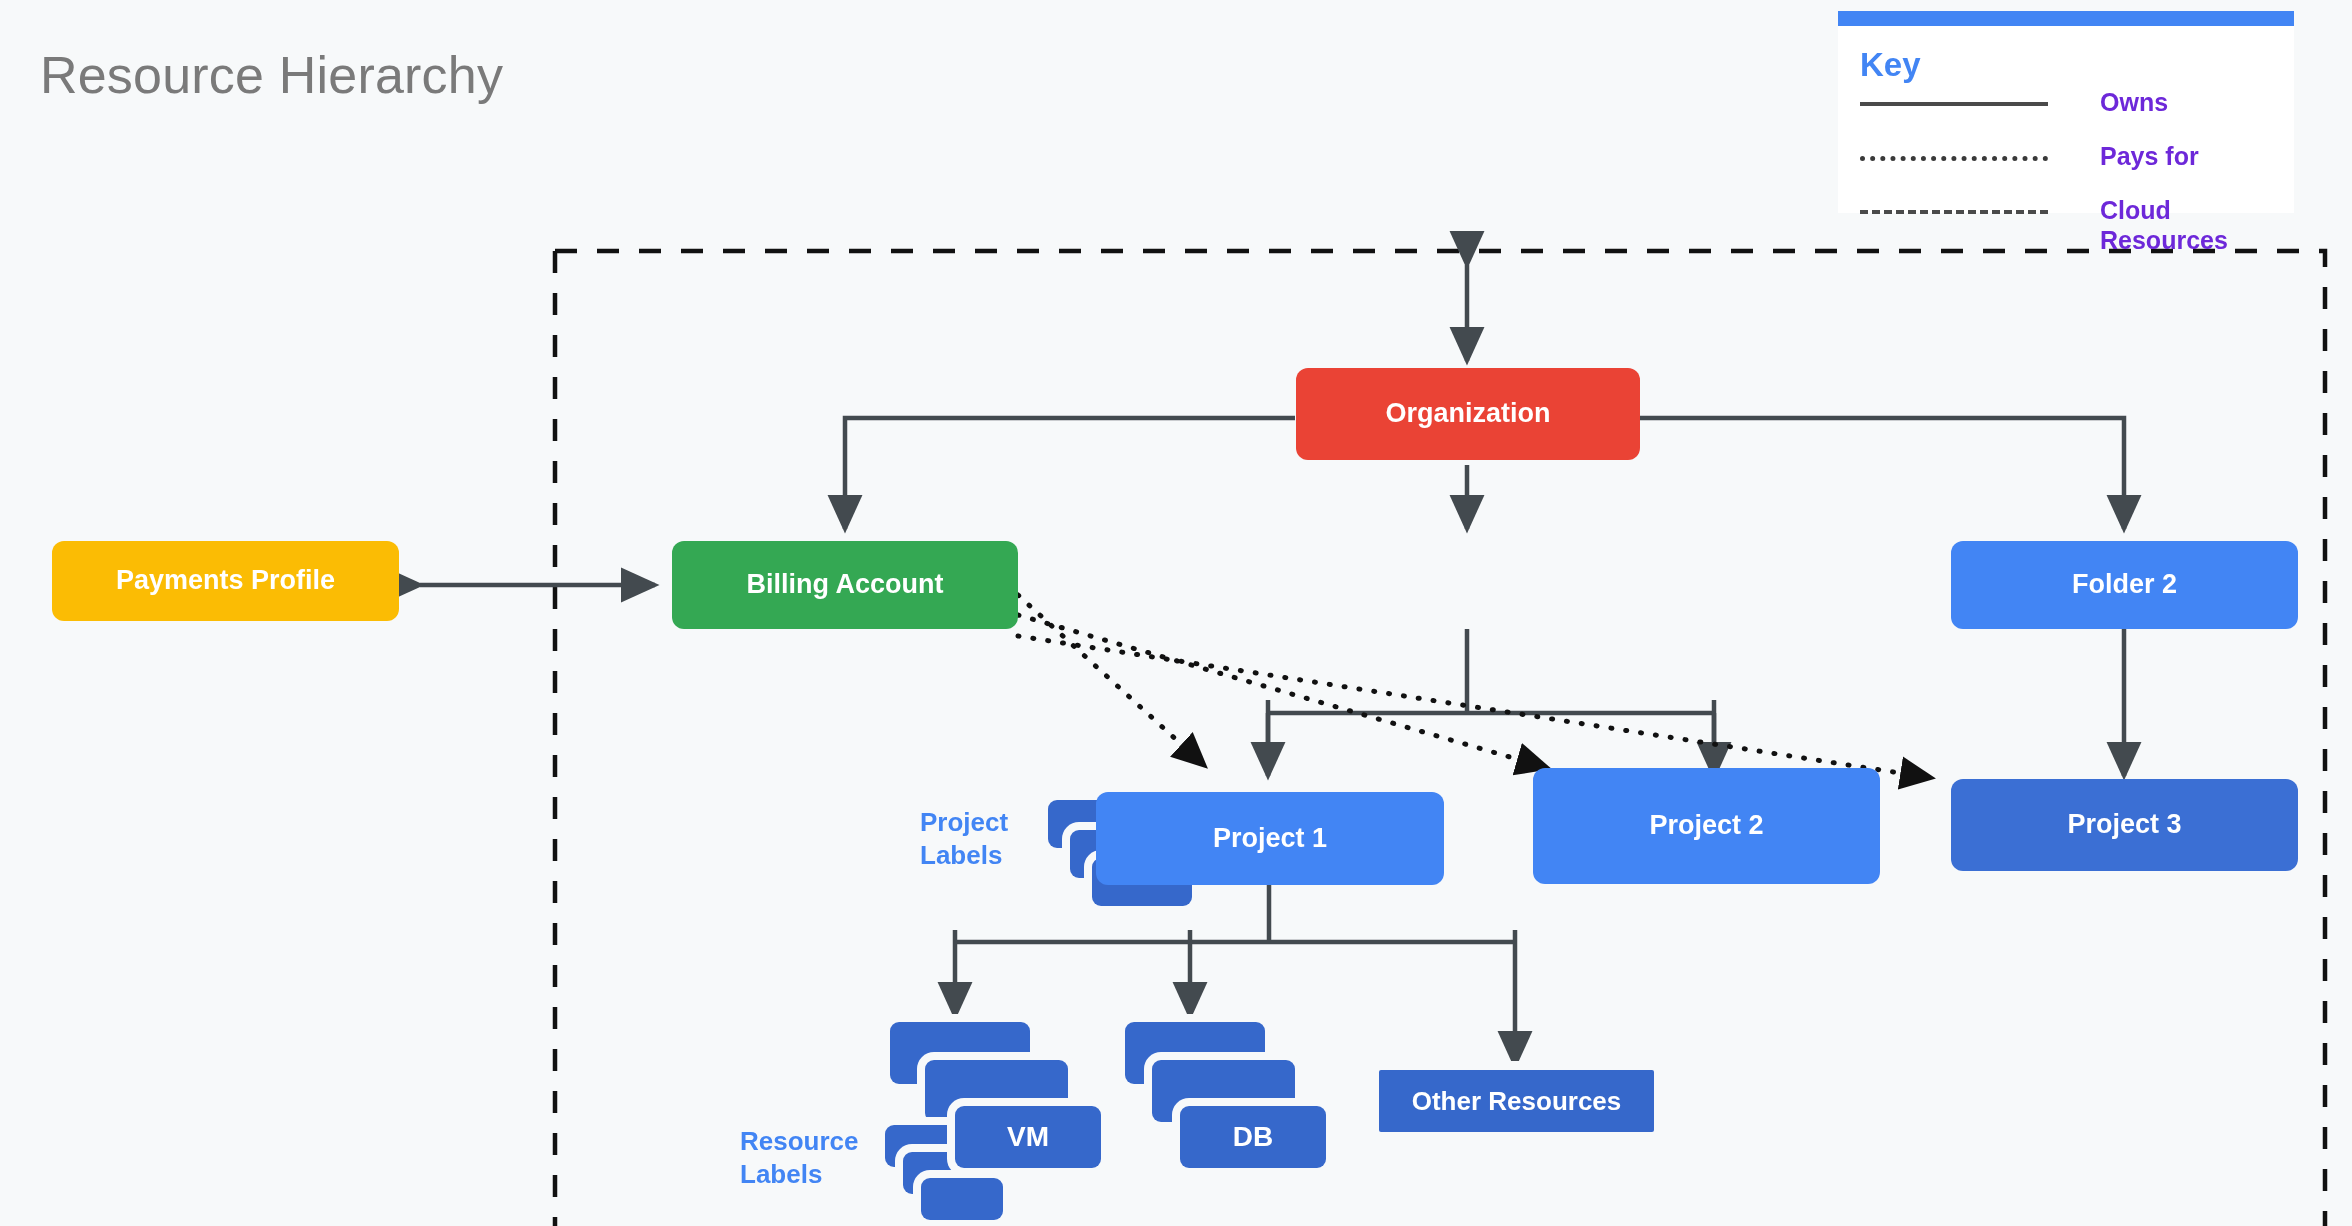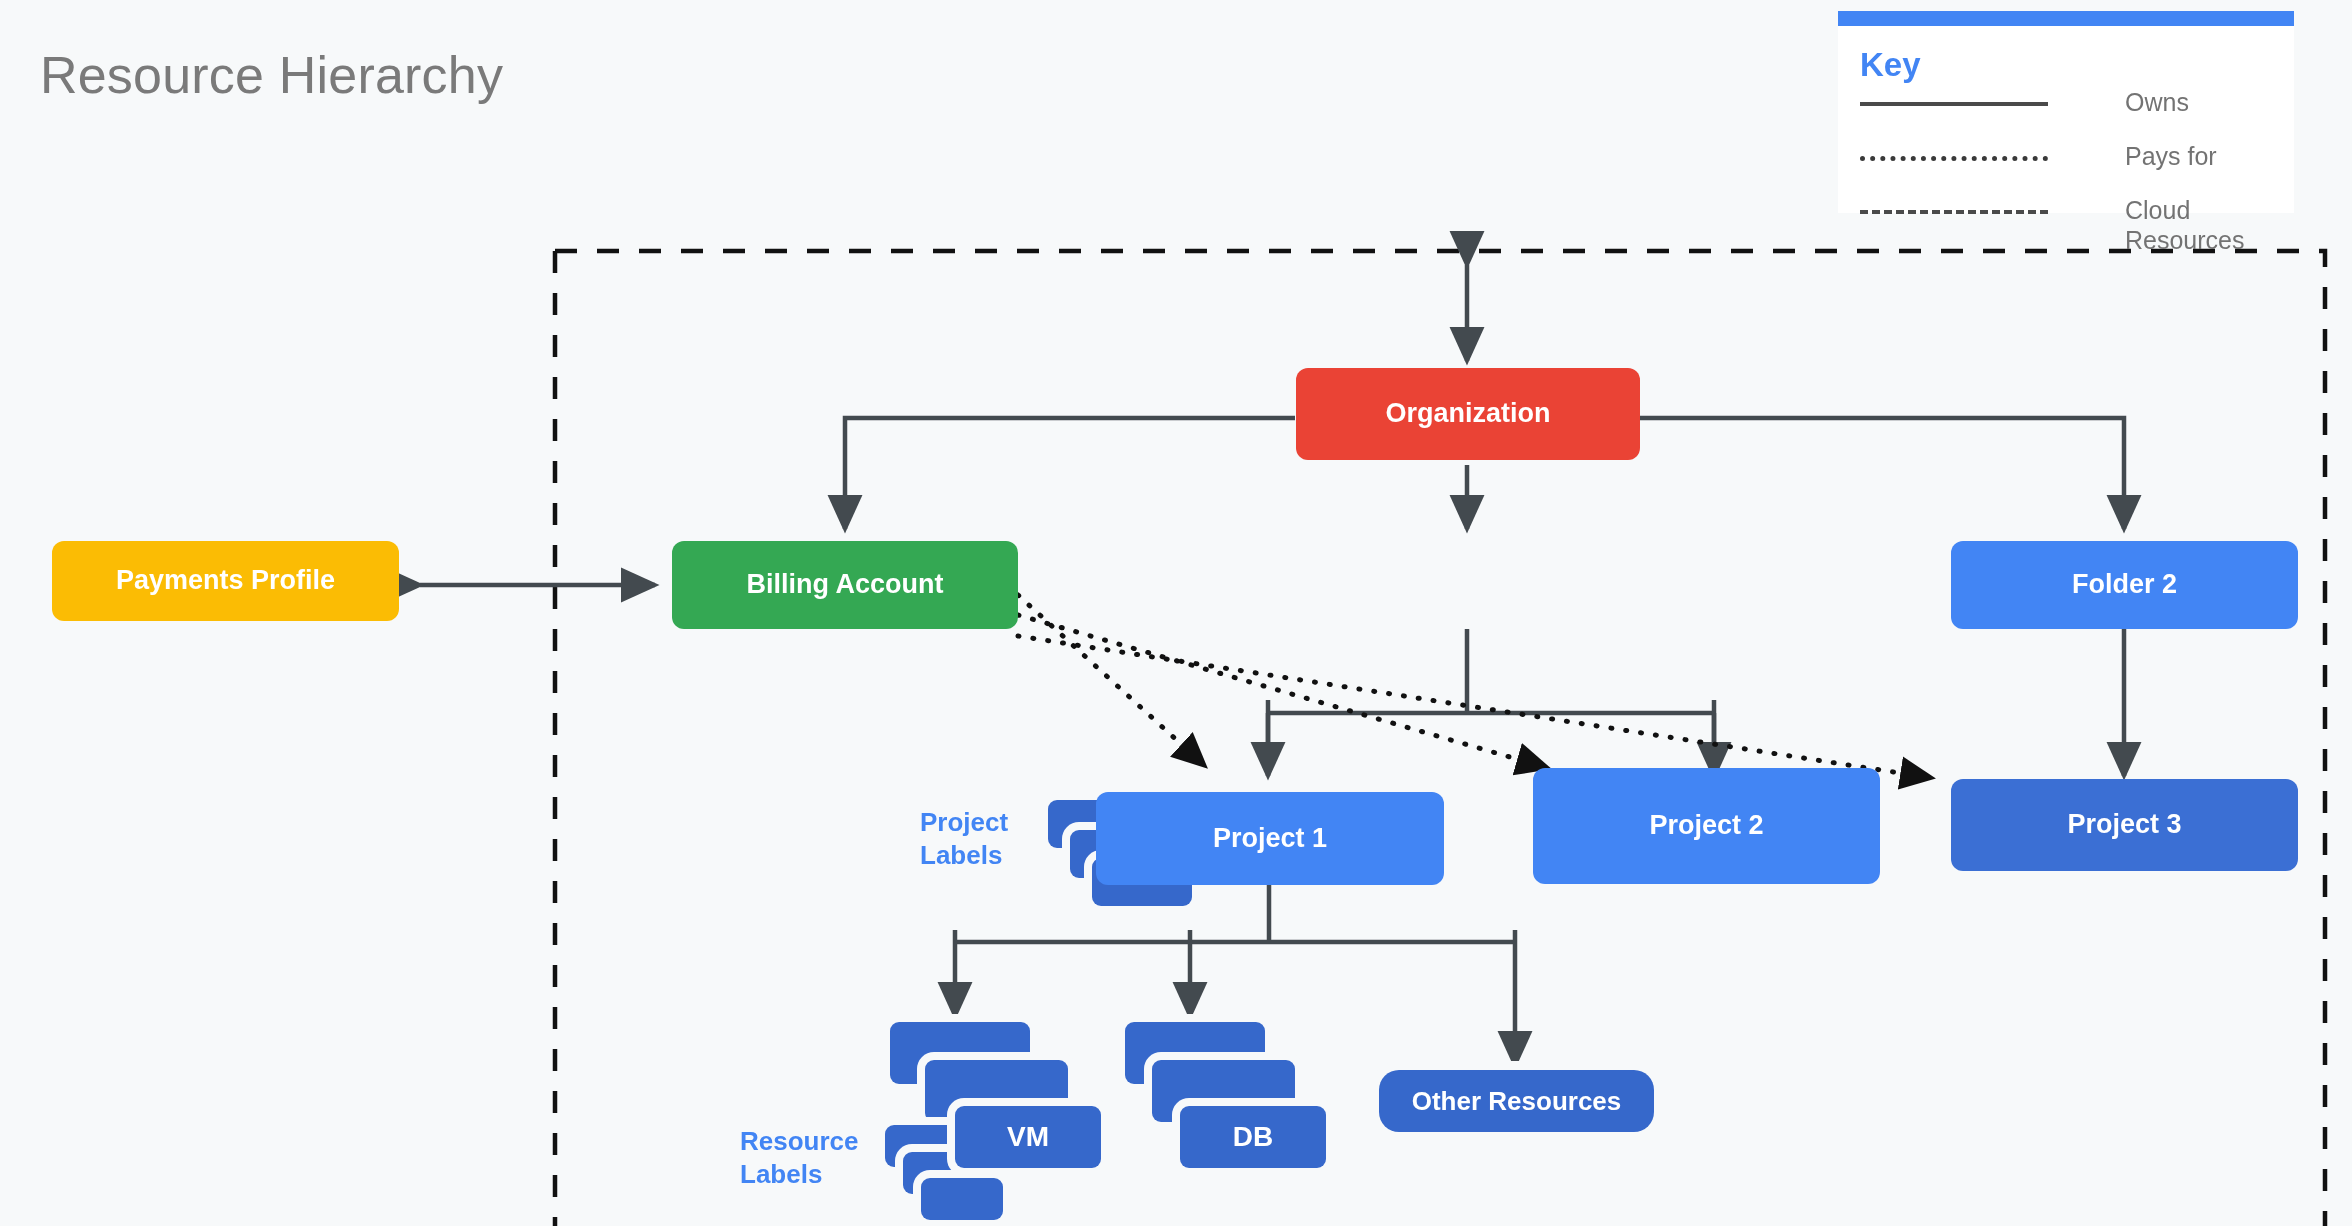--- a/index.html
+++ b/index.html
@@ -24,21 +24,21 @@
     color:#ffffff;font-weight:bold;font-size:27px;
     text-align:center;box-sizing:border-box;line-height:1.15;
   }
   .n-red{background:#EA4335;}
   .n-green{background:#34A853;}
   .n-yellow{background:#FBBC04;}
   .n-blue{background:#4285F4;}
   .n-dblue{background:#3B6FD4;}
 
   .othres{
-    position:absolute;border-radius:20px;background:#3668CB;
+    position:absolute;border-radius:2px;background:#3668CB;
     color:#fff;font-weight:bold;font-size:26px;
     display:flex;align-items:center;justify-content:center;
     box-shadow:0 0 0 9px #F7F9FA;box-sizing:border-box;
   }
 
   .sidelabel{
     position:absolute;color:#4285F4;font-weight:bold;font-size:26px;
     line-height:1.28;text-align:left;white-space:pre-line;
   }
 
@@ -59,22 +59,22 @@
   .legend-key{
     color:#4285F4;font-weight:bold;font-size:33px;
     position:absolute;left:22px;top:20px;
   }
   .legend-row{position:absolute;display:flex;align-items:flex-start;}
   .legend-line{width:188px;height:0;margin-top:14px;}
   .l-solid{border-top:4px solid #4a4a4a;}
   .l-dot{border-top:5px dotted #3a3a3a;}
   .l-dash{border-top:4px dashed #4a4a4a;}
   .legend-text{
-    font-size:25px;font-weight:normal;color:#737373;
-    margin-left:77px;line-height:1.18;white-space:pre-line;
+    font-size:25px;font-weight:bold;color:#6d28d9;
+    margin-left:52px;line-height:1.18;white-space:pre-line;
   }
 </style>
 </head>
 <body>
 
 <div id="stage">
 
   <div class="title">Resource Hierarchy</div>
 
   <svg id="wires" viewBox="0 0 2352 1226">

